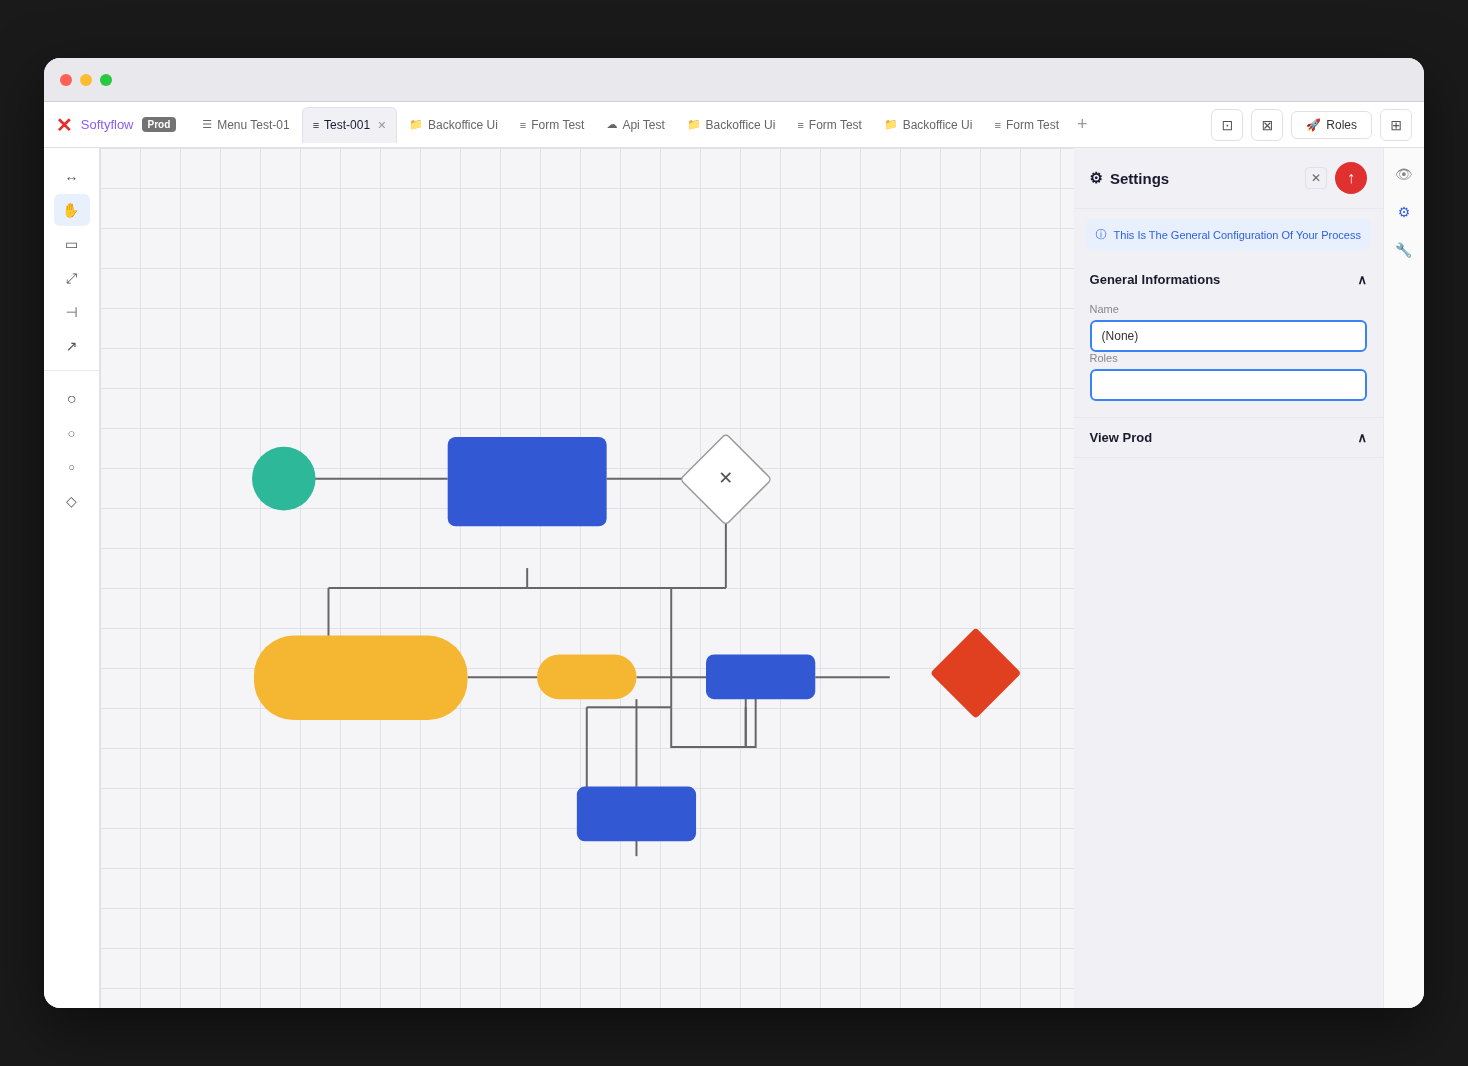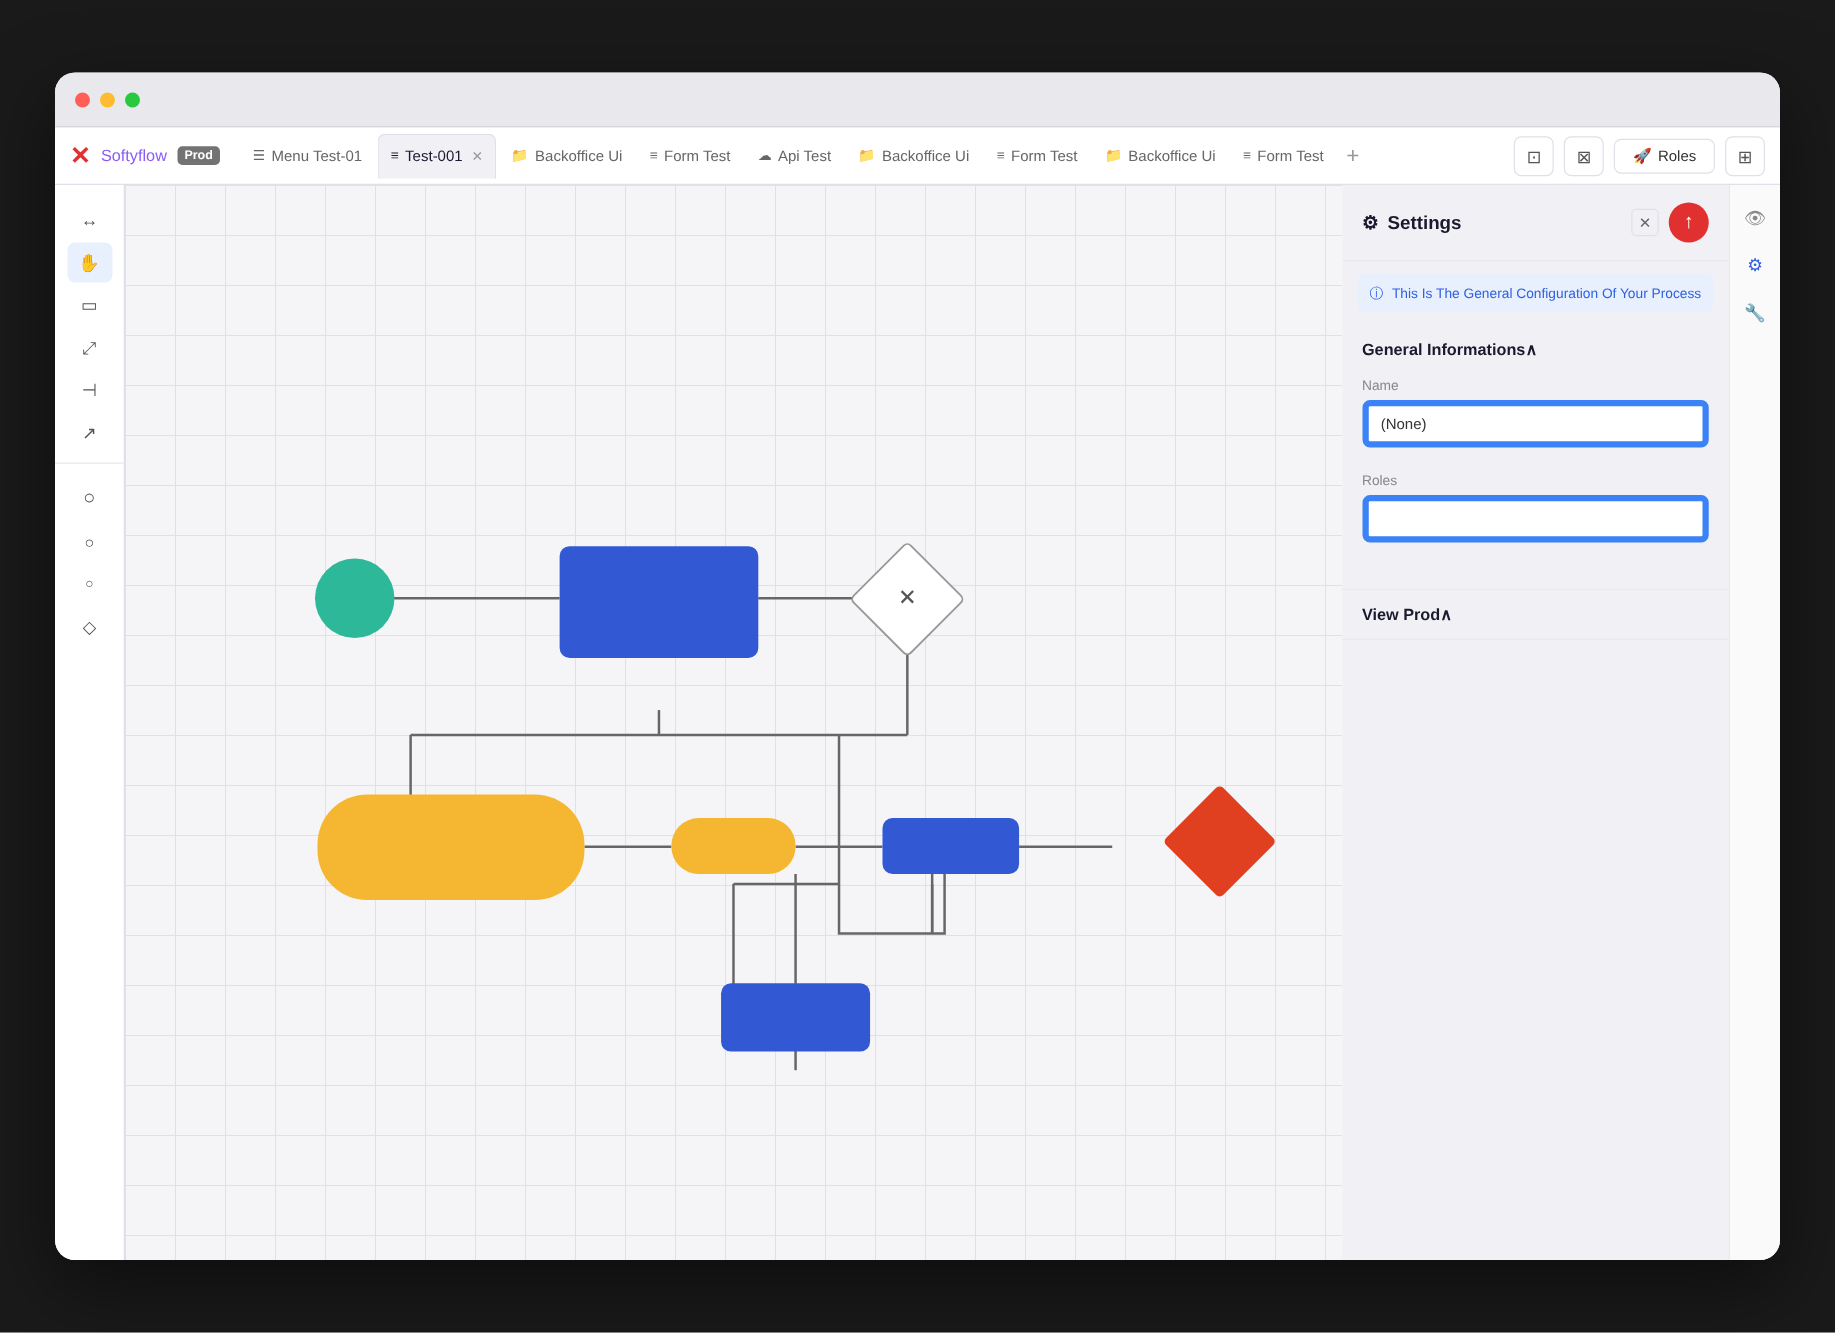--- a/index.html
+++ b/index.html
@@ -246,41 +246,42 @@
       gap: 7px;
       font-size: 11px;
       color: #3060e0;
     }
     .accordion-section {
       border-bottom: 1px solid #e8e8ed;
     }
     .accordion-header {
       display: flex;
       align-items: center;
+      justify-content: space-between;
       padding: 12px 16px;
       cursor: pointer;
       font-size: 13px;
       font-weight: 600;
       color: #1a1a2e;
     }
     .accordion-content {
       padding: 4px 16px 16px;
     }
     .field-group {
-      margin-bottom: 21px;
+      margin-bottom: 0;
     }
     .field-label {
       font-size: 11px;
       color: #888;
       margin-bottom: 5px;
       font-weight: 500;
     }
     .field-input {
       width: 100%;
-      border: 5px solid #3b82f6;
+      border: 2px solid #3b82f6;
       border-radius: 6px;
       padding: 7px 10px;
       font-size: 12px;
       color: #333;
       background: white;
       outline: none;
     }
     .red-circle-btn {
       width: 32px; height: 32px;
       background: #e03030;

